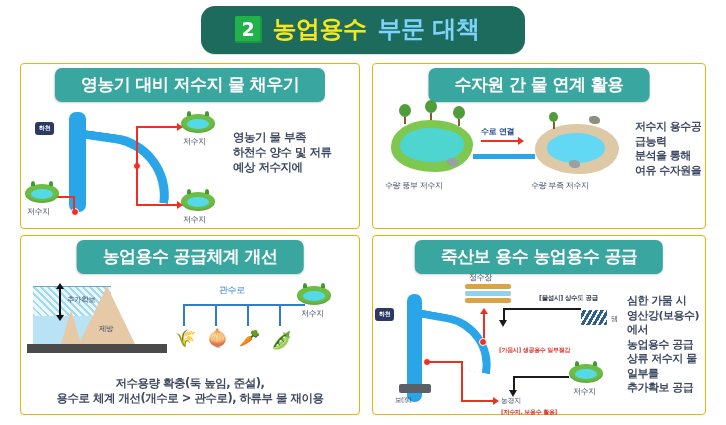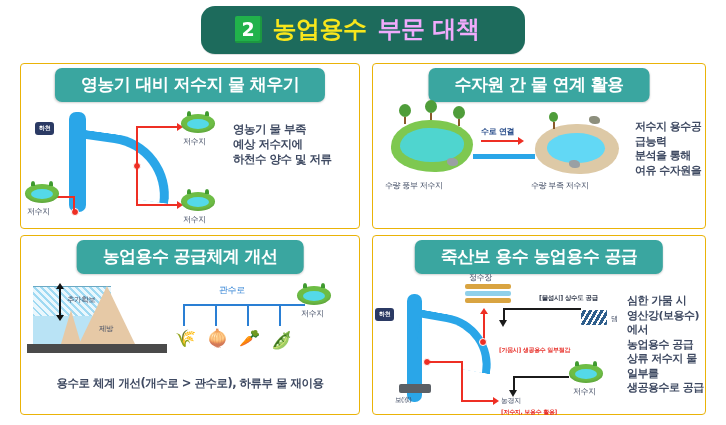--- a/index.html
+++ b/index.html
@@ -38,21 +38,21 @@
   .banner-num {
     background: #21b24b;
     color: #ffffff;
     font-size: 19px; font-weight: bold;
     width: 27px; height: 27px;
     display: flex; align-items: center; justify-content: center;
     border-radius: 2px;
     box-shadow: inset -2px -2px 0 rgba(0,0,0,.14);
   }
   .banner-t1 { color: #f8e71c; font-size: 24px; font-weight: bold; letter-spacing: -0.5px; }
-  .banner-t2 { color: #f0abfc; font-size: 24px; font-weight: bold; letter-spacing: -0.5px; }
+  .banner-t2 { color: #7dd3fc; font-size: 24px; font-weight: bold; letter-spacing: -0.5px; }
 
   
   .grid {
     position: absolute; left: 14px; top: 57px;
     width: 698px; height: 358px;
     display: grid;
     grid-template-columns: 352px 346px;
     grid-template-rows: 172px 186px;
   }
   .panel { position: relative; padding: 6px 6px 0 6px; }
@@ -264,24 +264,24 @@
             <span class="frond" style="left:24px; top:-3px;"></span>
           </div>
           <div class="cap" style="position:absolute; left:162px; top:114px;">저수지</div>
 
           <div class="pond" style="left:4px; top:84px;">
             <span class="frond" style="left:6px; top:-3px;"></span>
             <span class="frond" style="left:24px; top:-3px;"></span>
           </div>
           <div class="cap" style="position:absolute; left:6px; top:106px;">저수지</div>
 
-          <div class="note" style="position:absolute; left:212px; top:22px; font-size:11.5px;">
+          <div class="note" style="position:absolute; left:212px; top:30px; font-size:11.5px;">
             <div>영농기 물 부족</div>
+            <div>하천수 양수 및 저류</div>
             <div>예상 저수지에</div>
-            <div>하천수 양수 및 저류</div>
           </div>
 
         </div>
       </div>
     </div>
 
     <div class="panel">
       <div class="panel-inner">
         <div class="panel-head">수자원 간 물 연계 활용</div>
         <div class="panel-body">
@@ -356,20 +356,21 @@
             <div class="crop" style="left:100px; top:54px;">🫛</div>
 
             <div class="pond" style="left:126px; top:8px;">
               <span class="frond" style="left:6px; top:-3px;"></span>
               <span class="frond" style="left:24px; top:-3px;"></span>
             </div>
             <div class="cap" style="position:absolute; left:130px; top:30px;">저수지</div>
           </div>
 
           <div class="note" style="position:absolute; left:0; right:0; top:104px; text-align:center; font-size:11.5px;">
+            <div>저수용량 확충(둑 높임, 준설),</div>
             <div>용수로 체계 개선(개수로 &gt; 관수로), 하류부 물 재이용</div>
           </div>
 
         </div>
       </div>
     </div>
 
     <div class="panel">
       <div class="panel-inner">
         <div class="panel-head">죽산보 용수 농업용수 공급</div>
@@ -419,21 +420,21 @@
           <div class="redline h" style="left:88px; top:128px; width:34px;"></div>
           <div class="arrowR" style="left:120px; top:125px;"></div>
           <div class="cap" style="position:absolute; left:128px; top:124px; font-size:7px;text-align:right;">농경지</div>
           <div class="cap-red" style="position:absolute; left:128px; top:136px;">[저수지, 보용수 활용]</div>
 
           <div class="note" style="position:absolute; left:254px; top:22px; font-size:11px;">
             <div>심한 가뭄 시</div>
             <div>영산강(보용수)에서</div>
             <div>농업용수 공급</div>
             <div>상류 저수지 물 일부를</div>
-            <div>생공용수로 공급</div>
+            <div>추가확보 공급</div>
           </div>
 
         </div>
       </div>
     </div>
 
   </div>
 </div>
 
 </body></html>

